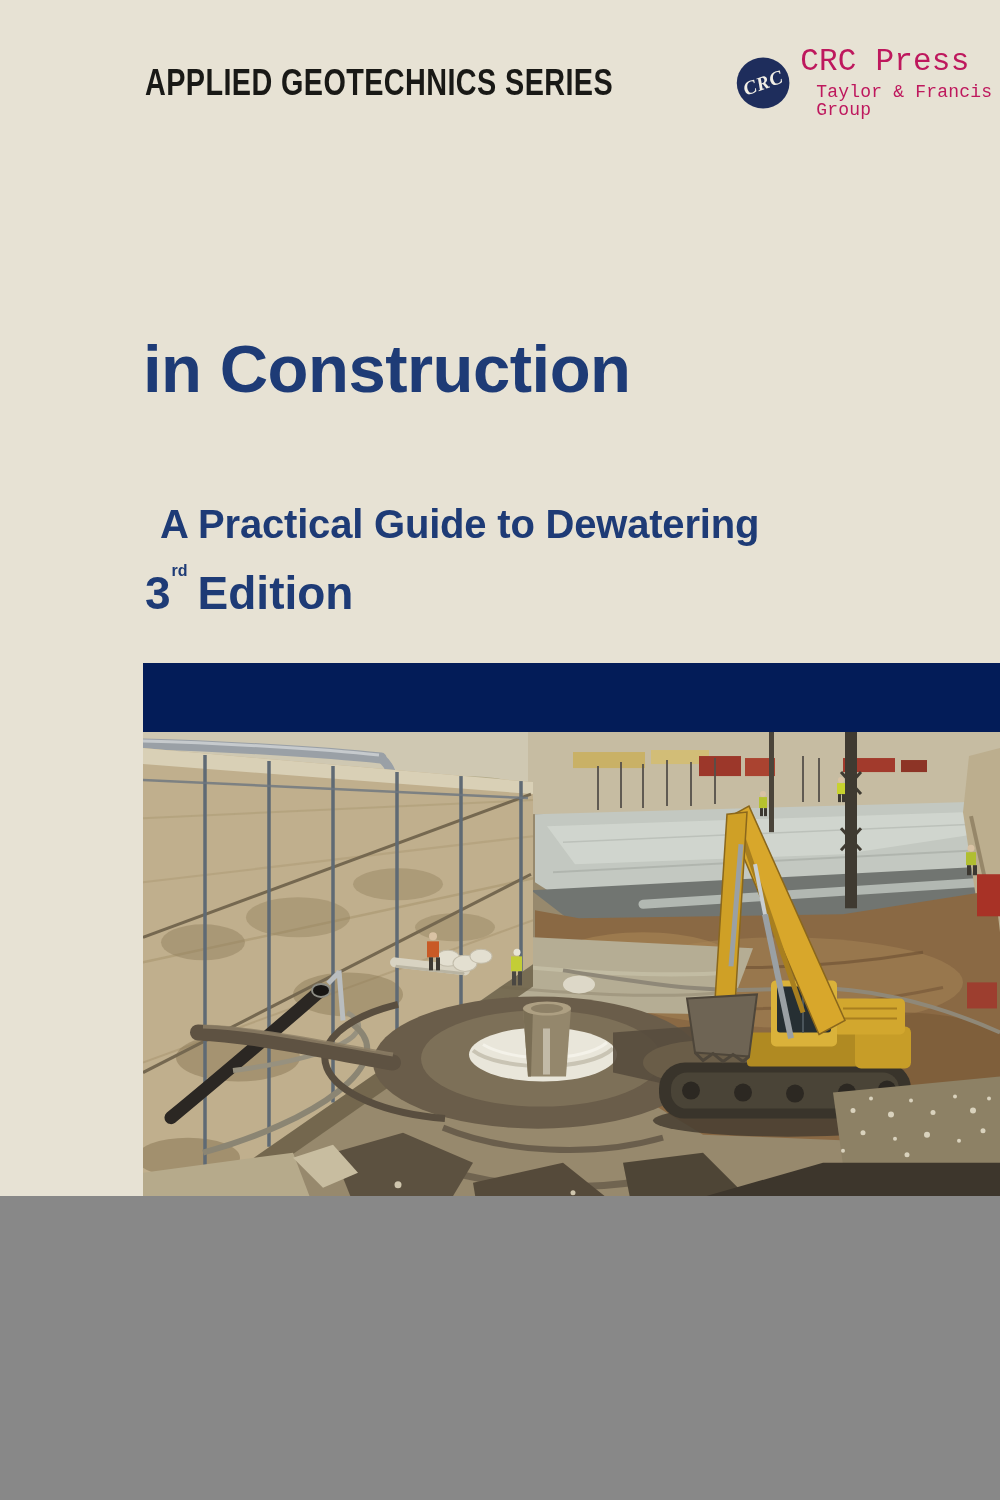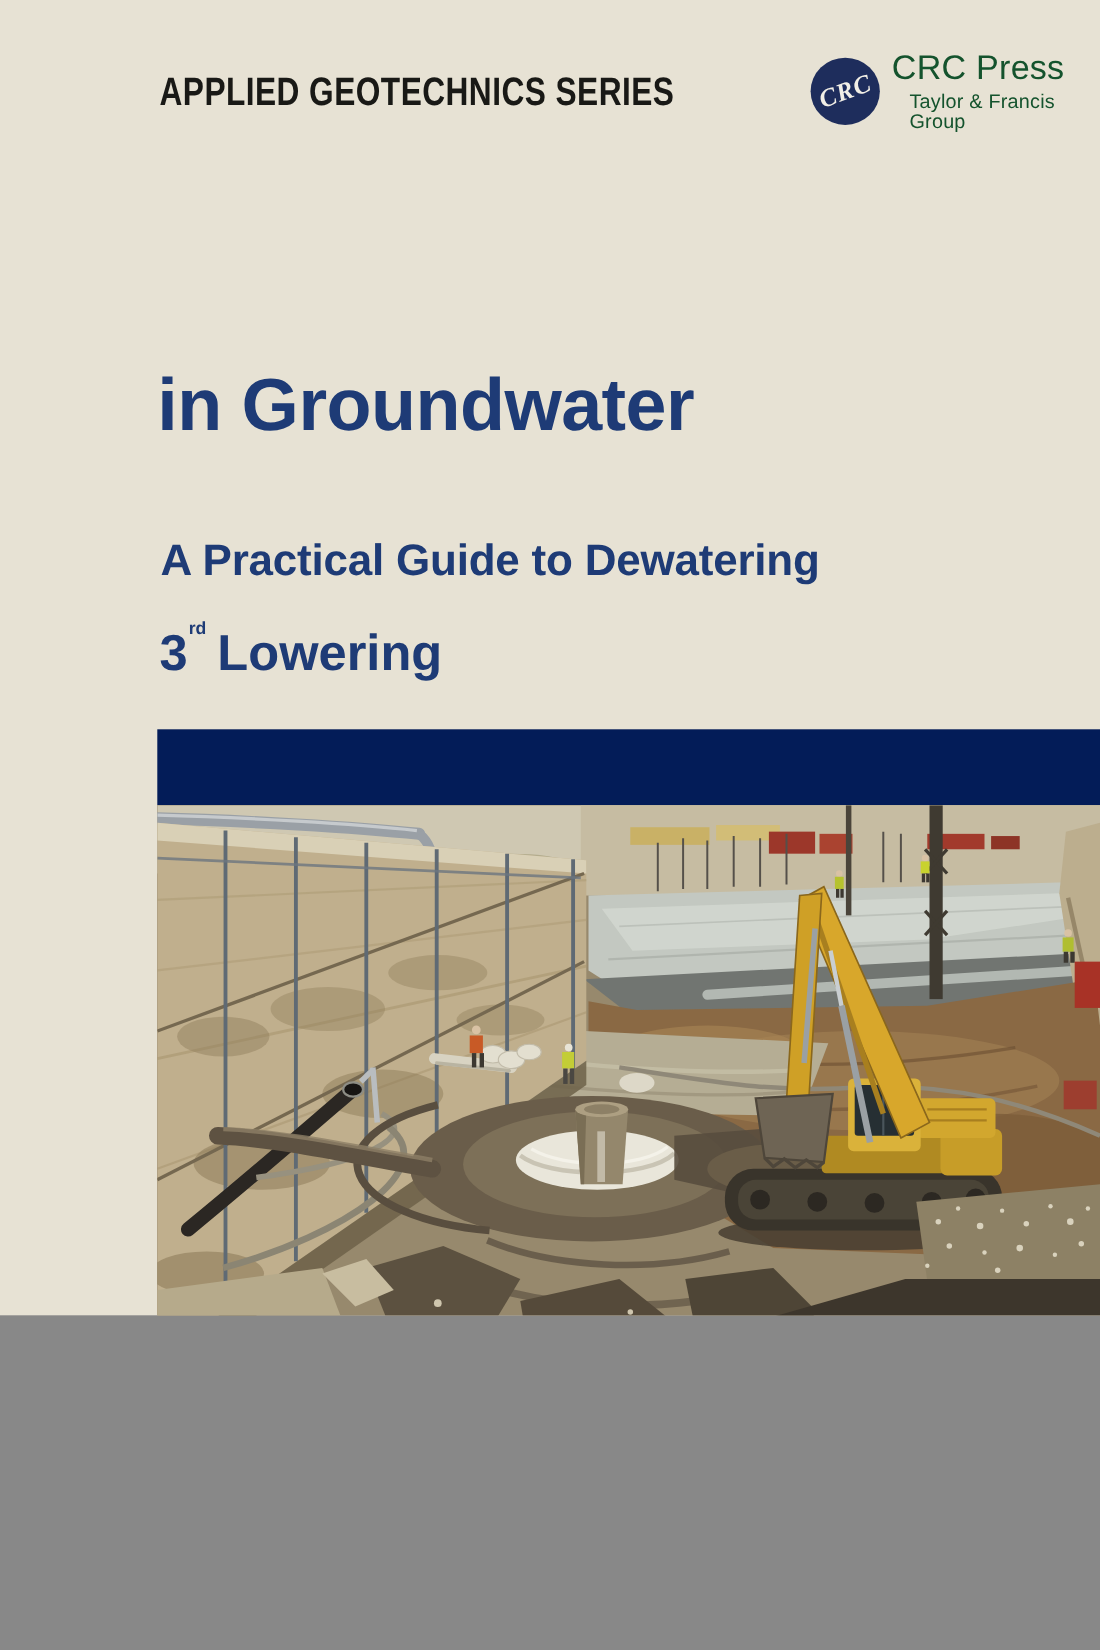--- a/index.html
+++ b/index.html
@@ -18,32 +18,32 @@
     font-size:36px;font-weight:bold;color:#191916;
     letter-spacing:.5px;
     transform:scaleX(.8);transform-origin:left center;
     white-space:nowrap;
   }
   .publisher{
     position:absolute;left:736px;top:46px;
     display:flex;align-items:center;gap:10px;
   }
   .logo-circle{width:70px;height:68px;display:block;}
-  .pubtext{color:#14532d;line-height:1.05;}
+  .pubtext{color:#be185d;line-height:1.05;font-family:Liberation Mono, monospace;}
   .pub-name{font-size:31px;font-weight:normal;letter-spacing:.2px;}
   .pub-group{font-size:18px;margin-top:4px;letter-spacing:.2px;margin-left:16px;}
   
   .title{
     position:absolute;left:143px;top:333px;margin:0;
     font-size:67px;line-height:72px;font-weight:bold;
     color:#1e3b76;letter-spacing:-.5px;
   }
   .title span{display:block;}
   .subtitle{
-    position:absolute;left:145px;top:487px;margin:1px;
+    position:absolute;left:145px;top:487px;margin:15px;
     font-size:40px;font-weight:bold;color:#1e3b76;letter-spacing:-.2px;
   }
   .edition{
     position:absolute;left:145px;top:566px;
     font-size:46px;font-weight:bold;color:#1e3b76;
   }
   .edition sup{font-size:16px;position:relative;top:-17px;left:1px;}
   .edition .ed-word{margin-left:11px;}
   
   .navy-bar{
@@ -73,25 +73,25 @@
       <ellipse cx="35" cy="34" rx="34" ry="33" fill="#1e2d5c"></ellipse>
       <text x="35" y="42" text-anchor="middle" transform="rotate(-20 35 34)" font-family="Liberation Serif, serif" font-style="italic" font-weight="bold" font-size="25" fill="#f2efe6" letter-spacing="1">CRC</text>
     </svg>
     <div class="pubtext">
       <div class="pub-name">CRC Press</div>
       <div class="pub-group">Taylor &amp; Francis Group</div>
     </div>
   </div>
 
   <h1 class="title">
-    <span>in Groundwater</span>
+    <span>in Construction</span>
   </h1>
   <h2 class="subtitle">A Practical Guide to Dewatering</h2>
   <div class="edition">
-    <span>3</span><sup>rd</sup><span class="ed-word">Lowering</span>
+    <span>3</span><sup>rd</sup><span class="ed-word">Edition</span>
   </div>
 
   <div class="navy-bar"></div>
 
   <figure class="photo">
     <svg viewBox="0 0 857 630" preserveAspectRatio="none">
 
       <rect x="0" y="0" width="857" height="630" fill="#97896d"></rect>
 
       <g>

